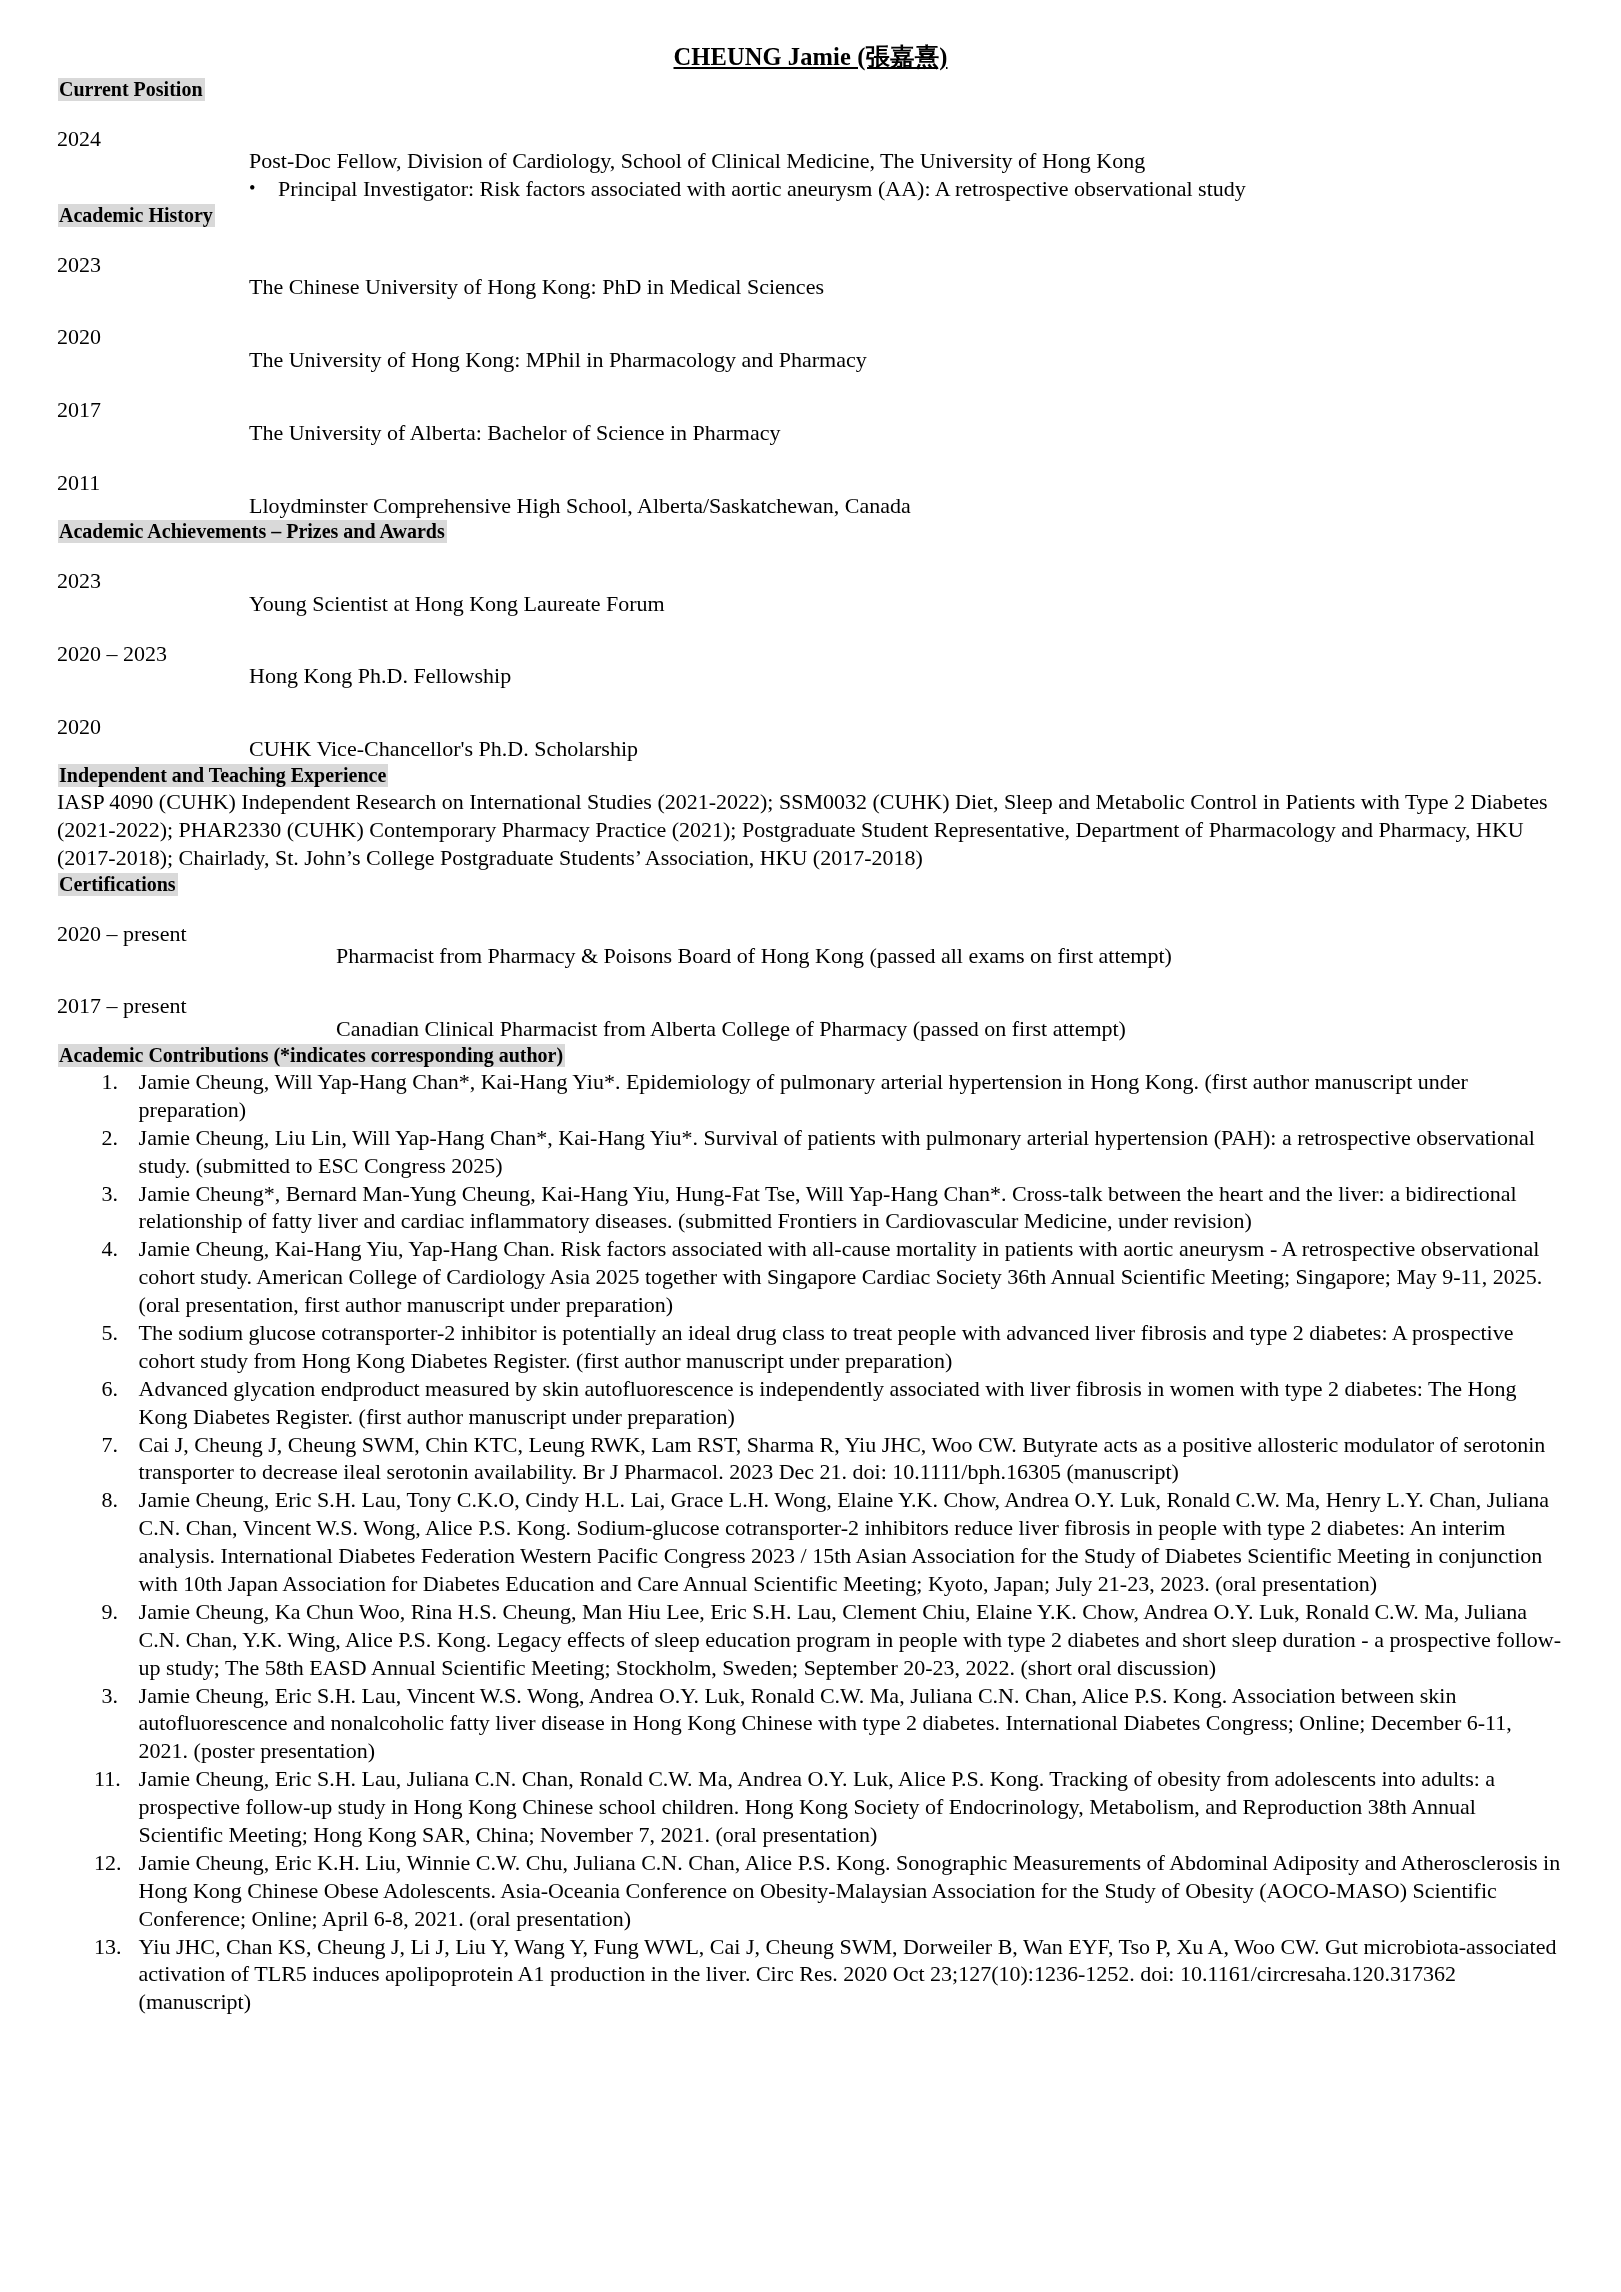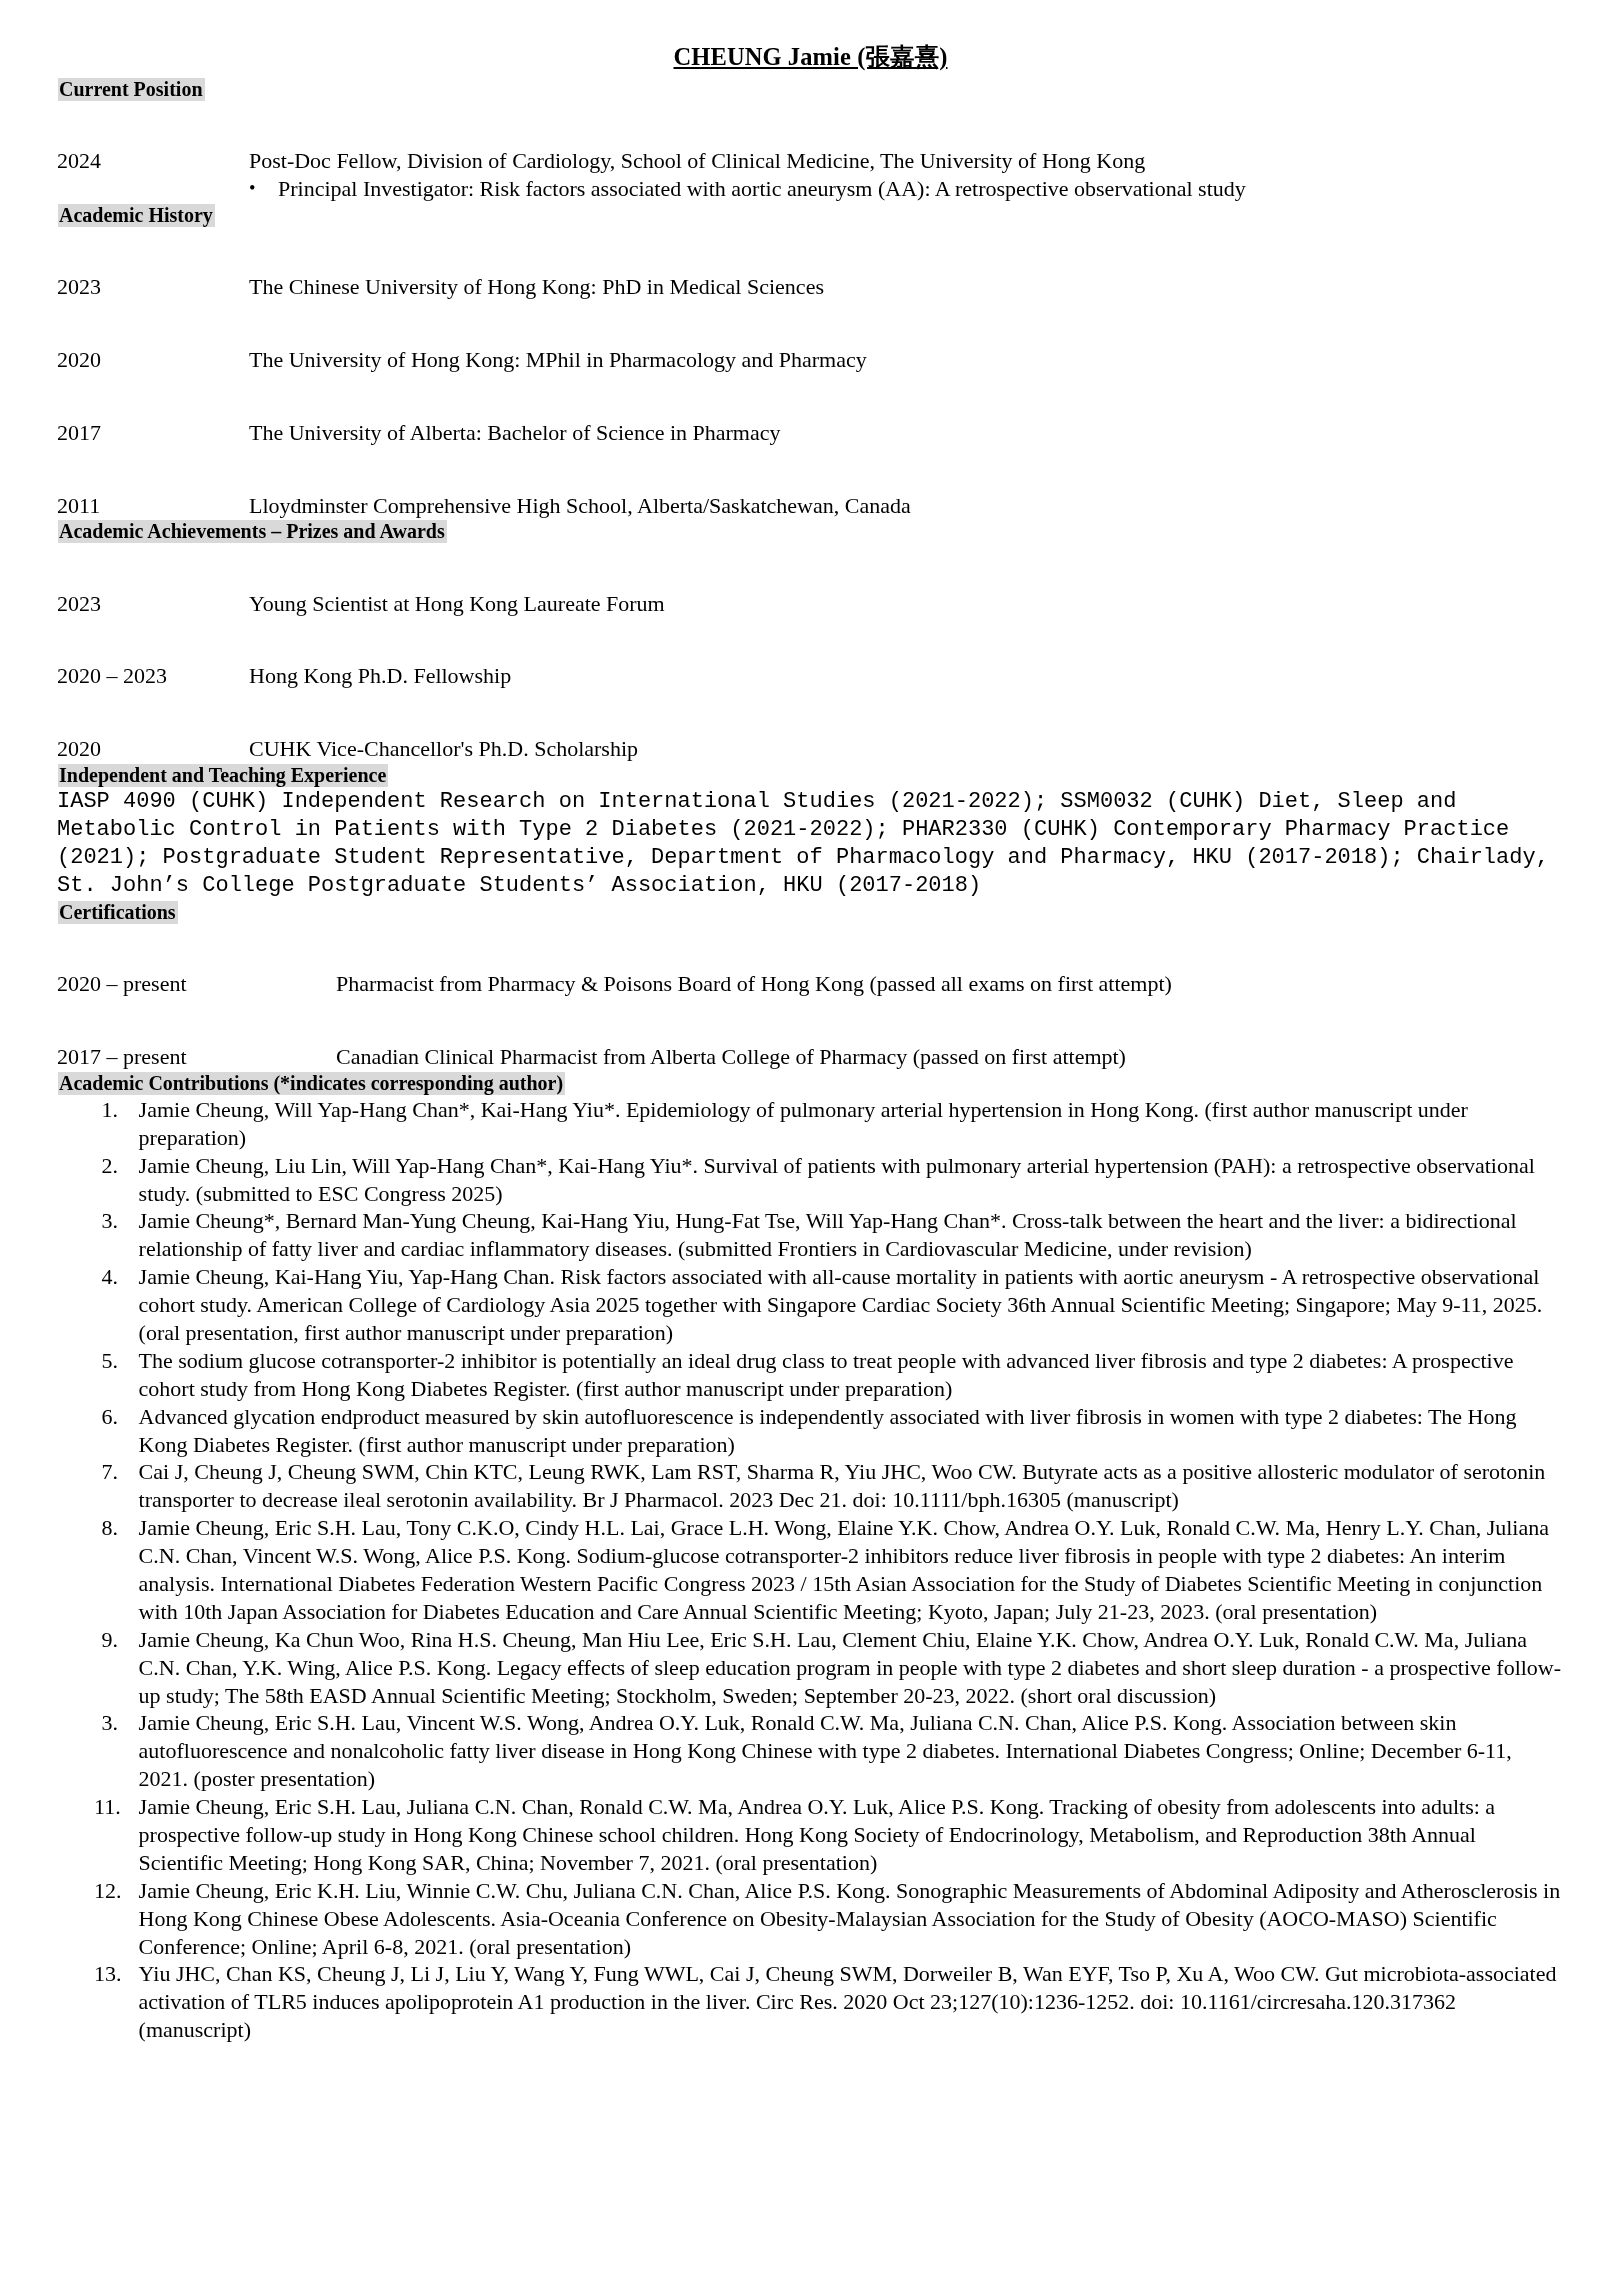--- a/index.html
+++ b/index.html
@@ -43,21 +43,21 @@
     display: block;
   }
   .section-header > span.hl {
     background: #d9d9d9;
     display: inline;
     padding: 0 2px 1px 1px;
   }
   
   .row {
     display: flex;
-    align-items: flex-end;
+    align-items: center;
     font-size: 22px;
     line-height: 1.265;
   }
   .row .yr {
     flex: 0 0 auto;
     white-space: nowrap;
   }
   .row.narrow .yr { width: 192px; }
   .row.wide .yr   { width: 279px; }
   .row .txt {
@@ -78,21 +78,20 @@
     font-size: 18.6px;
     line-height: 1.42;
   }
   .bullet-line .btxt { flex: 1 1 auto; }
   
   .para {
     font-size: 22px;
     line-height: 1.268;
     text-align: left;
     margin: 0;
-    font-family: Liberation Mono, monospace;
   }
   
   .pub-list {
     margin: 0;
     padding: 0;
     list-style: none;
   }
   .pub-item {
     display: flex;
     font-size: 22px;

